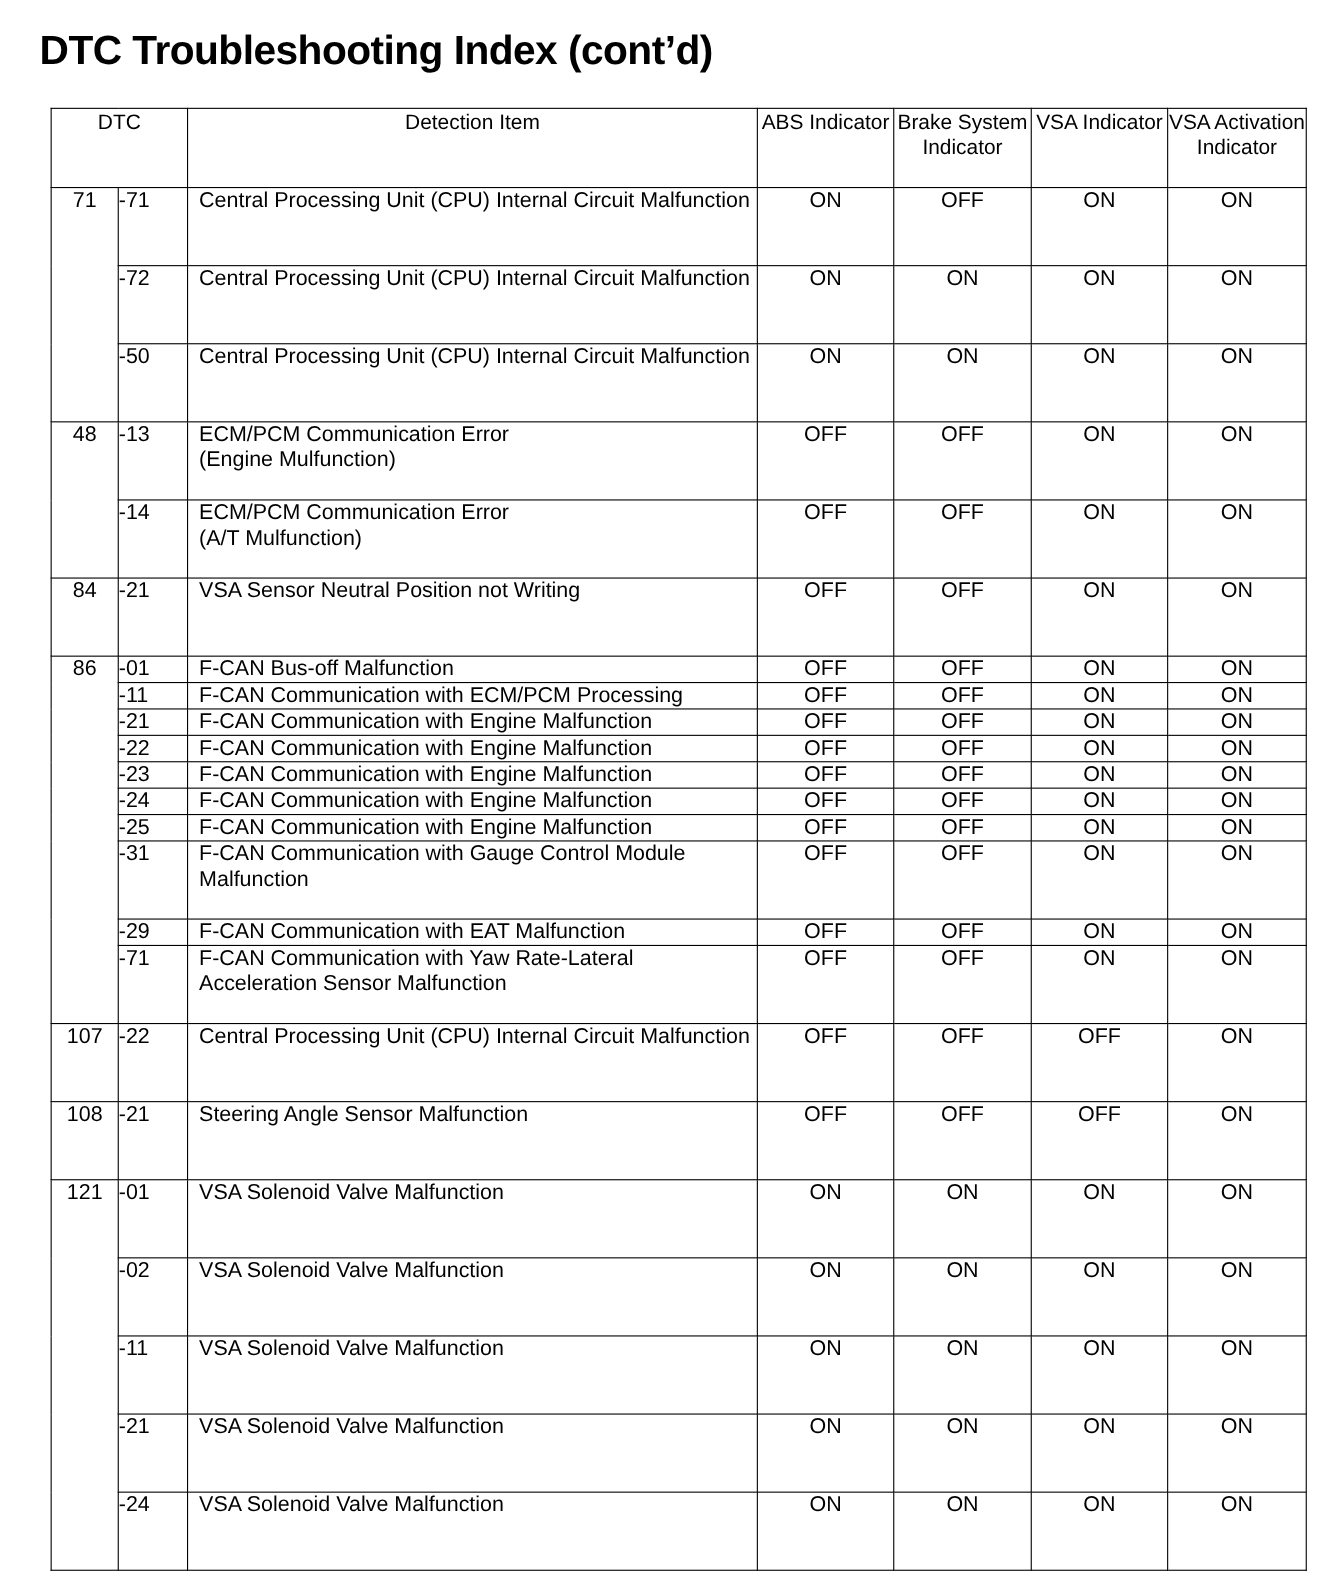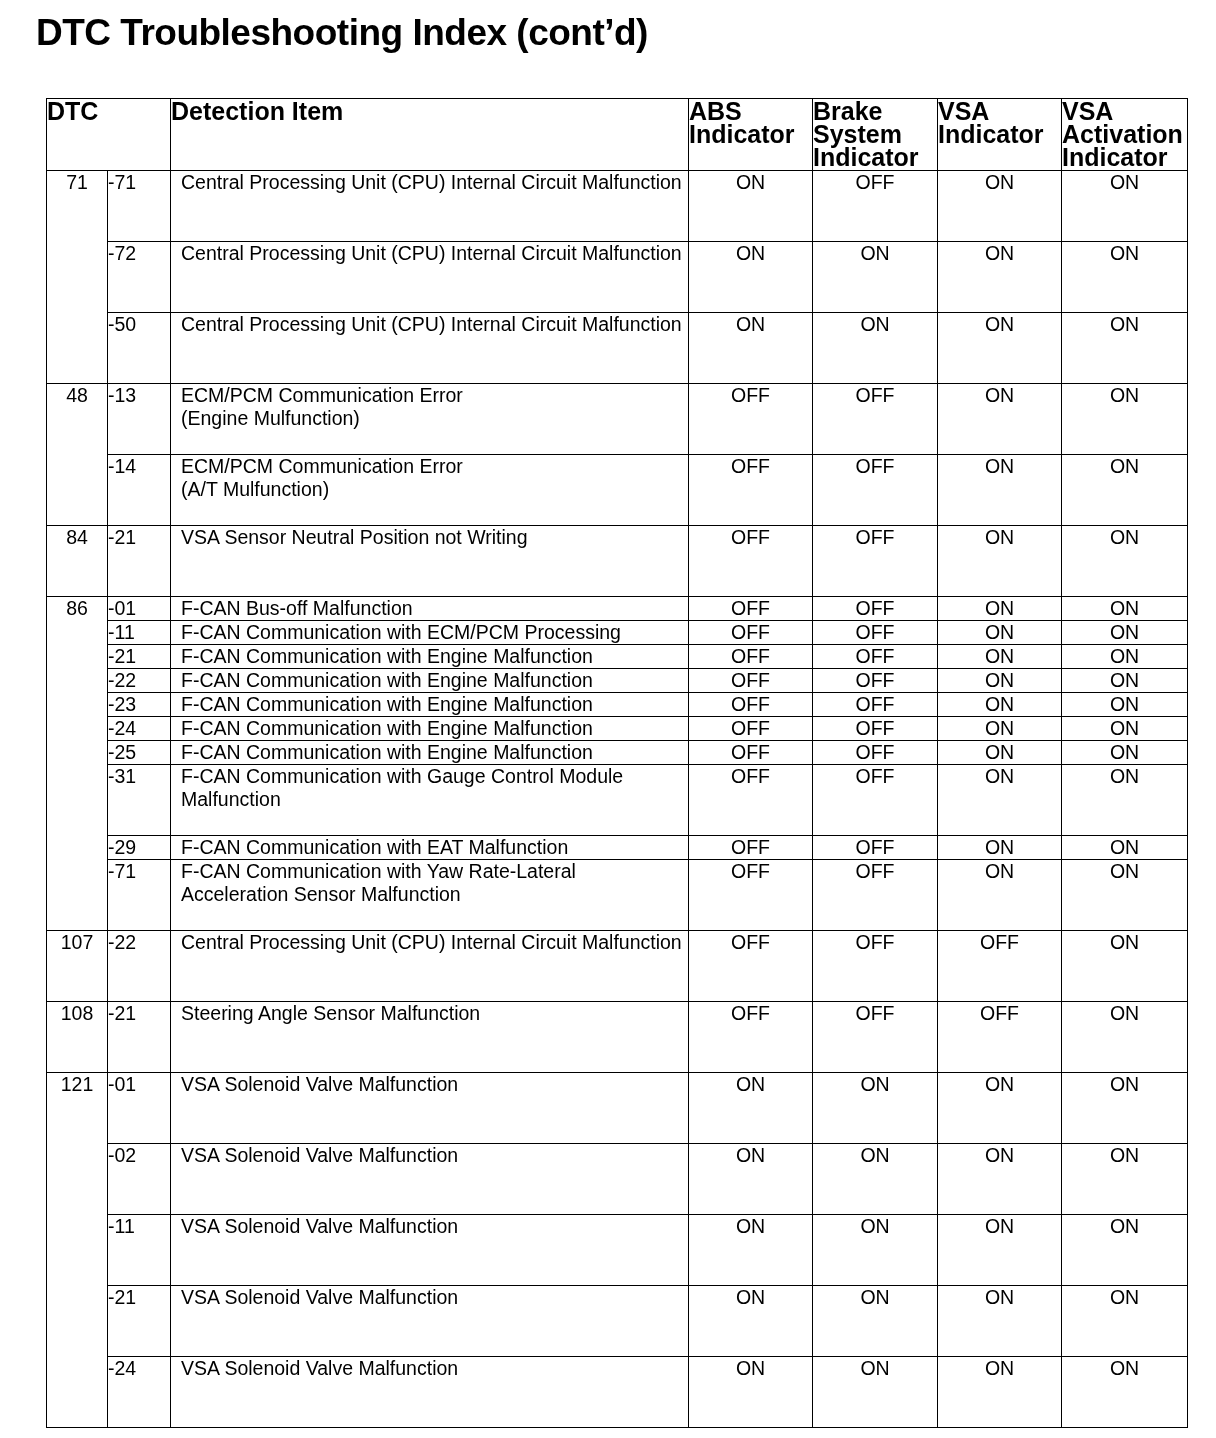--- a/index.html
+++ b/index.html
@@ -1,31 +1,31 @@
 <!DOCTYPE html>
 <html><head>
 <meta charset="utf-8">
 <style>
   html, body { margin: 0; padding: 0; background: #ffffff; }
   body { width: 1216px; height: 1438px; position: relative; overflow: hidden; color: #000; }
   .title {
-    position: absolute; left: 36px; top: 12px;
+    position: absolute; left: 36px; top: 25px;
     font-family: "Liberation Sans", sans-serif; font-weight: bold;
     font-size: 37px; letter-spacing: -0.5px; margin: 0;
   }
   table.dtc {
     position: absolute; left: 46px; top: 98px;
     width: 1141px; border-collapse: collapse; table-layout: fixed;
     font-family: "Liberation Sans", sans-serif; font-size: 19.5px;
   }
   table.dtc th, table.dtc td {
     border: 1.6px solid #000; padding: 0; vertical-align: top; line-height: 23px;
   }
   table.dtc th {
-    font-weight: bold; font-size: 25px; text-align: left; height: 70px; line-height: 23px;
+    font-weight: normal; font-size: 19px; text-align: center; height: 70px; line-height: 23px;
     padding-top: 1px;
   }
   table.dtc td { font-weight: normal; }
   .main { text-align: center; }
   .sub { text-align: left; }
   .desc { padding-left: 10px !important; padding-right: 4px !important; }
   .ind { text-align: center; }
   tr.tall td { height: 70px; }
   tr.compact td { height: 23px; }
 </style>

